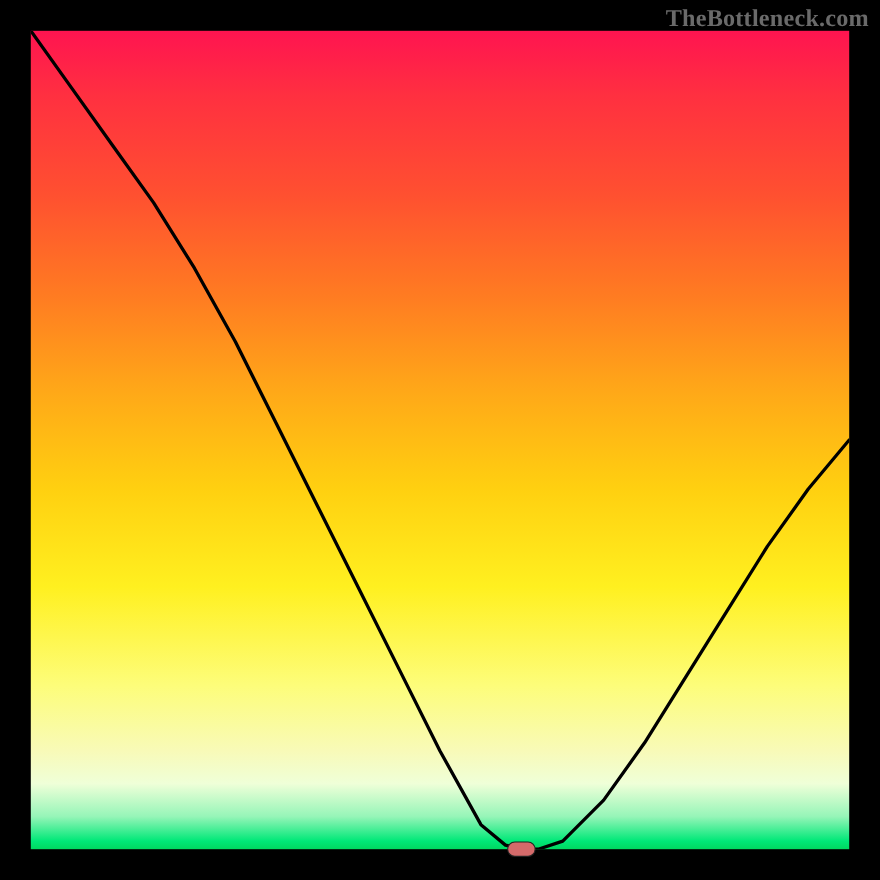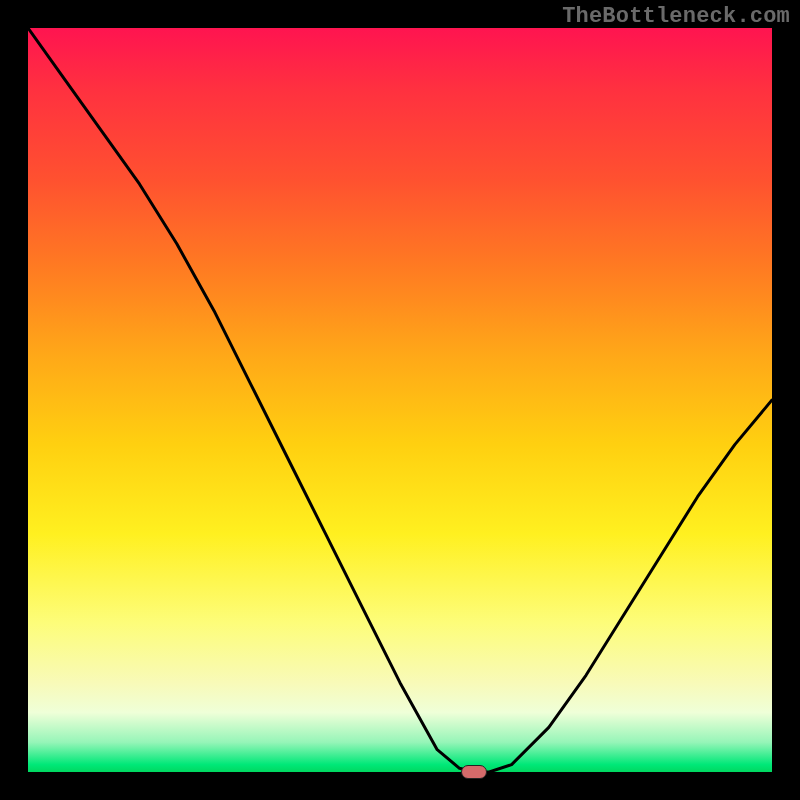--- a/index.html
+++ b/index.html
@@ -35,21 +35,21 @@
       #efffd8 92%,
       #96f5b8 96%,
       #00e878 99%,
       #00d860 100%
     );
   }
   .watermark {
     position: absolute;
     top: 4px;
     right: 10px;
-    font-family: Liberation Mono, monospace;
+    font-family: Liberation Serif, serif;
     font-weight: 600;
     font-size: 22px;
     color: #6a6a6a;
     letter-spacing: 0.2px;
     user-select: none;
   }
   svg.curve {
     position: absolute;
     left: 0;
     top: 0;

